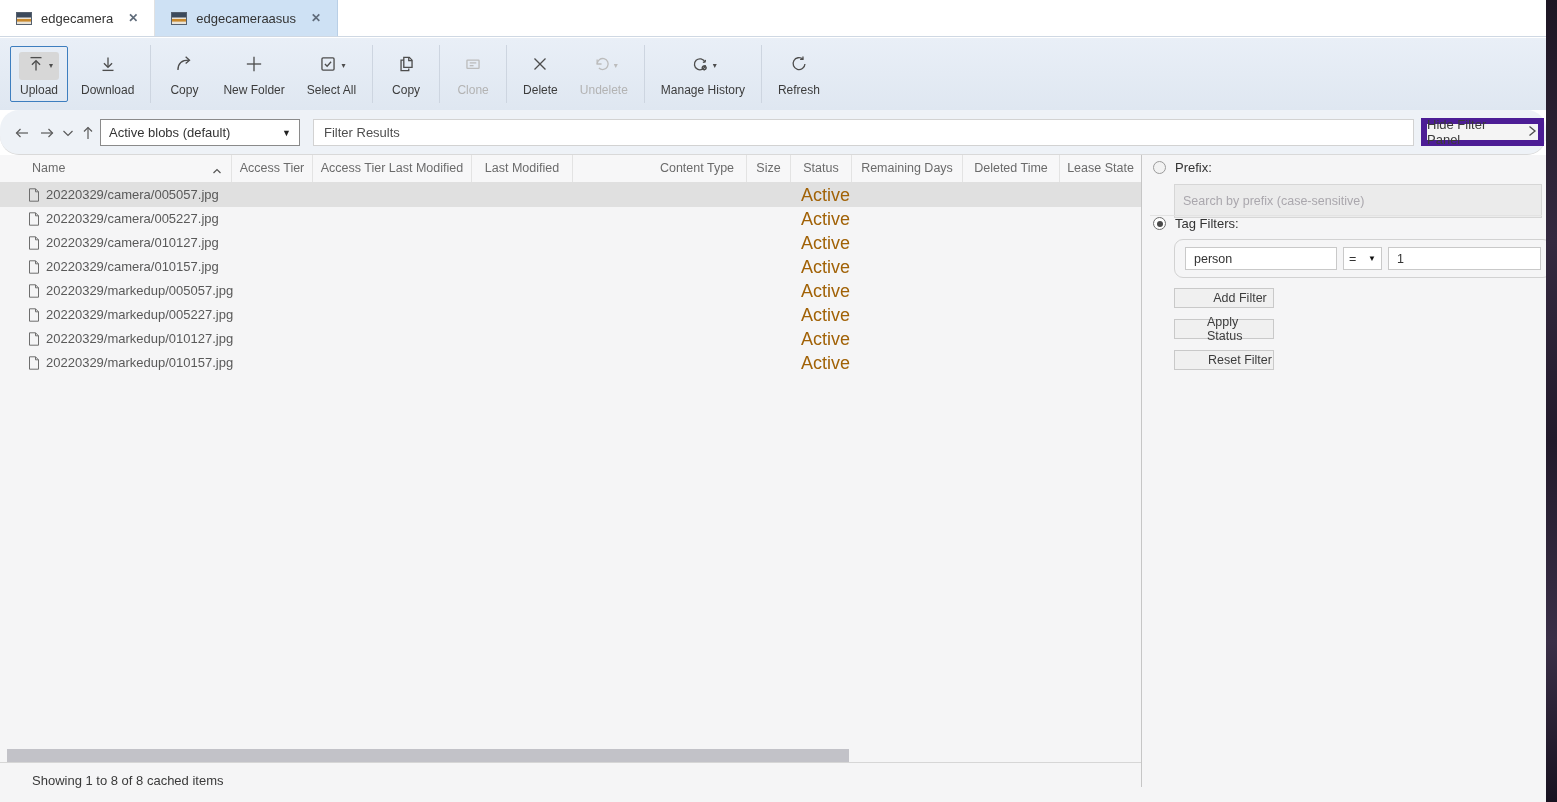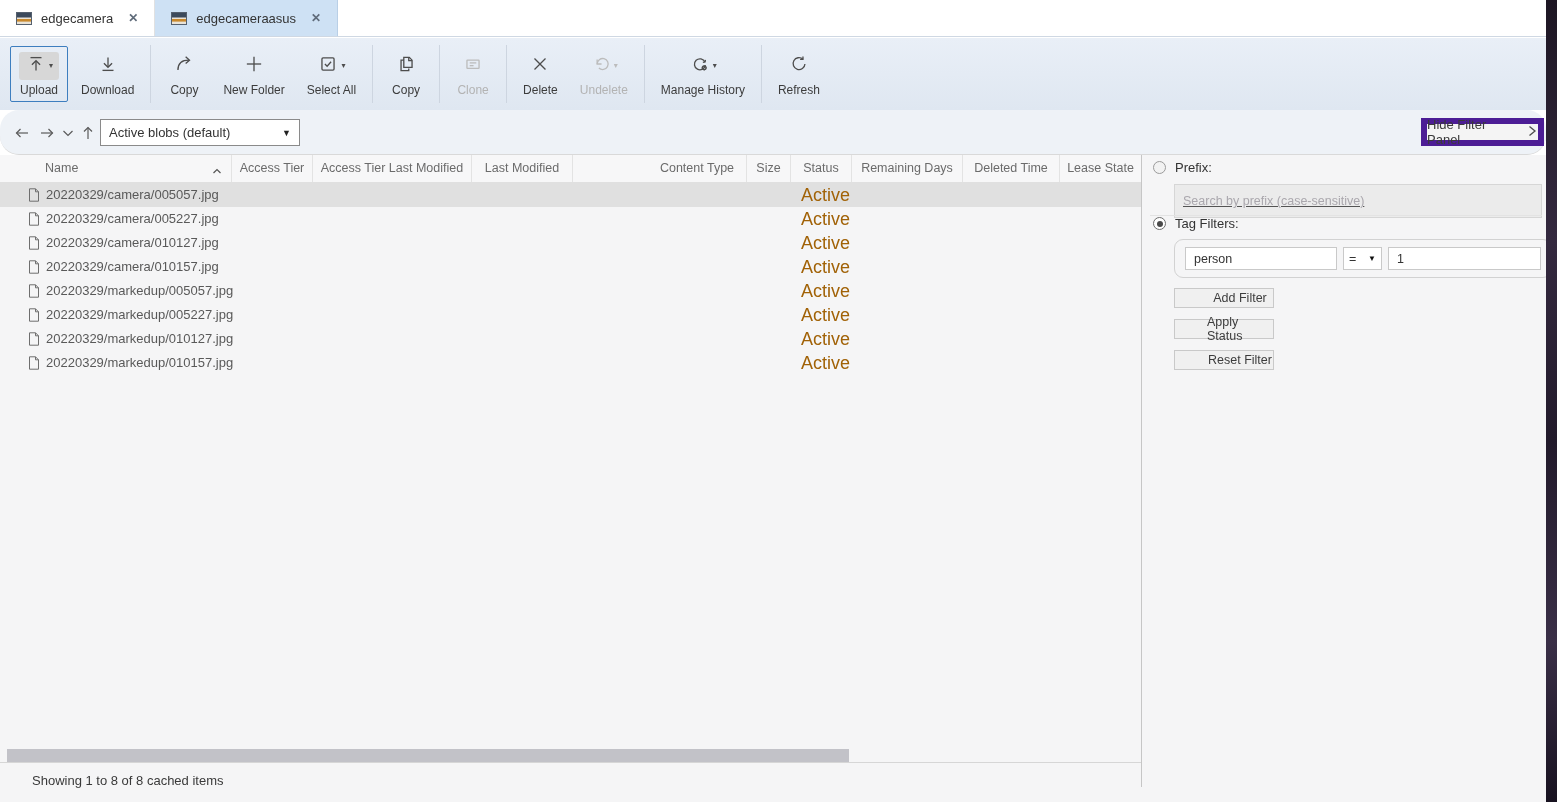--- a/index.html
+++ b/index.html
@@ -54,21 +54,21 @@
   .hide-panel-btn svg { stroke:#4d4d4d; }
 
   
   .content { position:absolute; left:0; top:155px; width:1546px; height:647px; background:#f5f5f6; }
   .panel-divider { position:absolute; left:1141px; top:0; width:1px; height:632px; background:#c6c6c6; }
 
   .table-area { position:absolute; left:0; top:0; width:1141px; height:647px; }
   .thead { display:flex; height:28px; border-bottom:1px solid #e0e0e0; background:#f7f7f8; }
   .th { font-size:12.5px; color:#6b6b6b; line-height:27px; text-align:center;
     border-right:1px solid #e3e3e3; white-space:nowrap; overflow:hidden; position:relative; }
-  .th:nth-child(1){ width:232px; text-align:left; padding-left:45px; }
+  .th:nth-child(1){ width:232px; text-align:left; padding-left:32px; }
   .th:nth-child(2){ width:81px; } .th:nth-child(3){ width:159px; }
   .th:nth-child(4){ width:101px; } .th:nth-child(5){ width:75px;margin-top:39px; }
   .th:nth-child(6){ width:99px; } .th:nth-child(7){ width:44px; }
   .th:nth-child(8){ width:61px; } .th:nth-child(9){ width:111px; }
   .th:nth-child(10){ width:97px; } .th:nth-child(11){ width:81px; border-right:none; }
   .sort-ic { position:absolute; right:8px; top:4px; }
   .sort-ic svg { stroke:#555; }
 
   .rows { position:relative; }
   .row { position:relative; height:24px; width:1141px; }
@@ -86,21 +86,21 @@
   .filter-panel { position:absolute; left:1142px; top:0; width:404px; height:647px; overflow:hidden; }
   .radio { width:13px; height:13px; border-radius:50%; border:1px solid #9b9b9b; background:#f2f2f2;
     display:inline-block; position:absolute; }
   .radio.checked { background:#fff; border-color:#6e6e6e; }
   .radio.checked::after { content:""; position:absolute; left:2.5px; top:2.5px; width:6px; height:6px;
     border-radius:50%; background:#4a4a4a; }
   .fp-label { position:absolute; font-size:13px; color:#333; }
   .prefix-radio { left:11px; top:6px; }
   .prefix-label { left:33px; top:5px; }
   .prefix-input { position:absolute; left:32px; top:29px; width:368px; height:23px; background:#ebebeb;
-    border:1px solid #d6d6d6; font-size:12.5px; padding:16px 8px; font-family:"Liberation Sans",sans-serif;text-decoration:underline; }
+    border:1px solid #d6d6d6; font-size:12.5px; padding:16px 8px; font-family:"Liberation Sans",sans-serif; }
   .prefix-input::placeholder { color:#aaa7ad; opacity:1; }
   .fp-sep { position:absolute; left:8px; width:392px; height:1px; background:#e3e3e3; }
   .sep-1 { top:60px; }
   .tag-radio { left:11px; top:62px; }
   .tag-label { left:33px; top:61px; }
   .tag-group { position:absolute; left:32px; top:84px; width:378px; height:39px; border:1px solid #d2d2d2;
     border-radius:9px; }
   .tag-key { position:absolute; left:10px; top:7px; width:152px; height:23px; background:#fff;
     border:1px solid #c9c9c9; font-size:12.5px; color:#333; padding:0 8px; font-family:"Liberation Sans",sans-serif; }
   .tag-op { position:absolute; left:168px; top:7px; width:39px; height:23px; background:#fff;
@@ -276,20 +276,21 @@
     <span class="nav-ic" style="left:78px"><svg width="20" height="20" viewBox="0 0 20 20" fill="none" stroke-width="1.2">
           <path d="M10 16V4.5"></path>
           <path d="M6 8.5l4-4 4 4"></path>
         </svg></span>
 
     <div class="view-select">
       <span>Active blobs (default)</span>
       <span class="sel-caret">▼</span>
     </div>
 
+    <input class="filter-input" placeholder="Filter Results" style="">
 
     <div class="hide-panel-btn">
       <span>Hide Filter Panel</span>
       <span><svg width="12" height="14" viewBox="0 0 12 14" fill="none" stroke-width="1.3">
             <path d="M3.5 2.5L9 7l-5.5 4.5"></path>
           </svg></span>
     </div>
   </div>
 
   <div class="content">

